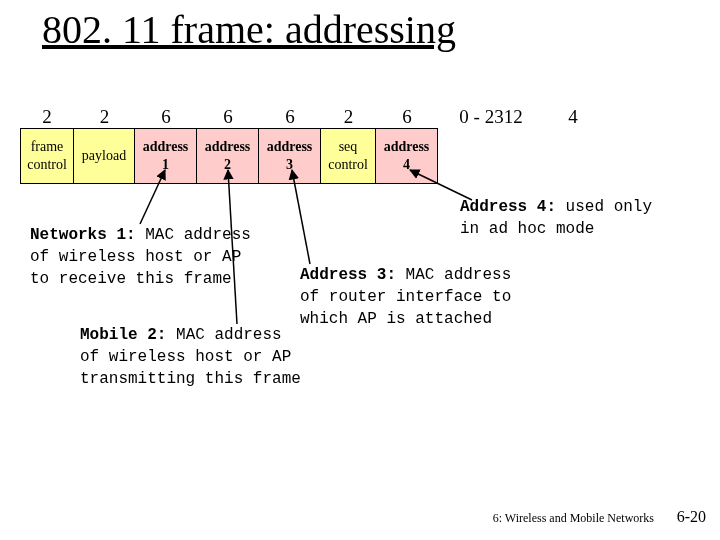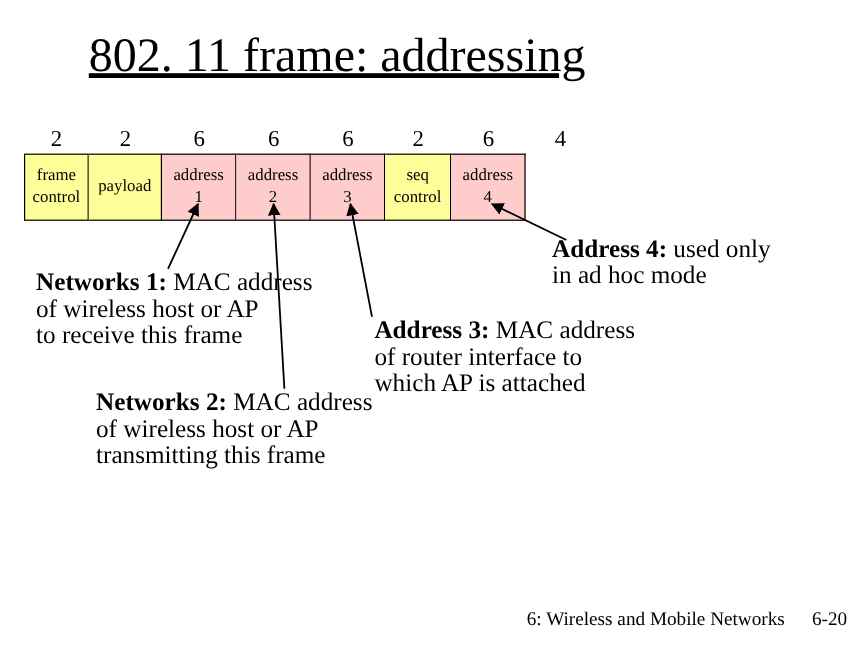--- a/index.html
+++ b/index.html
@@ -9,24 +9,23 @@
     height: 540px;
     background: #ffffff;
     font-family: "Times New Roman", Times, serif;
     color: #000;
     position: relative;
     overflow: hidden;
   }
   .title {
     position: absolute;
     left: 42px;
-    top: 22px;
+    top: 6px;
     font-size: 40px;
     text-decoration: underline;
-    margin-left: 32px;
   }
   .frame-wrap {
     position: absolute;
     left: 20px;
     top: 106px;
   }
   .sizes-row {
     display: flex;
   }
   .sizes-row > div {
@@ -54,41 +53,42 @@
   .col0 { width: 54px; }
   .col1 { width: 61px; }
   .col2 { width: 62px; }
   .col3 { width: 62px; }
   .col4 { width: 62px; }
   .col5 { width: 55px; }
   .col6 { width: 62px; }
   .col7 { width: 106px; }
   .col8 { width: 58px; }
   .fill-yellow { background: #ffff99; }
-  .fill-pink   { background: #ffcccc; }
+  .fill-pink   { background: #ffcccc; font-weight: bold; }
 
   .note {
     position: absolute;
-    font-size: 21px;
+    font-size: 16px;
     line-height: 22px;
+    font-family: Liberation Mono, monospace;
   }
   .note .lead { font-weight: bold; }
 
   svg.arrows {
     position: absolute;
     left: 0; top: 0;
     width: 720px; height: 540px;
     pointer-events: none;
   }
 
   .footer-right {
     position: absolute;
     right: 66px;
     bottom: 14px;
-    font-size: 16px;
+    font-size: 12px;
   }
   .footer-page {
     position: absolute;
     right: 14px;
     bottom: 14px;
     font-size: 16px;
   }
 </style>
 </head>
 <body>
@@ -97,42 +97,43 @@
 
 <div class="frame-wrap">
   <div class="sizes-row">
     <div class="col0">2</div>
     <div class="col1">2</div>
     <div class="col2">6</div>
     <div class="col3">6</div>
     <div class="col4">6</div>
     <div class="col5">2</div>
     <div class="col6">6</div>
+    <div class="col7">0 - 2312</div>
     <div class="col8">4</div>
   </div>
   <div class="fields-row">
     <div class="col0 fill-yellow">frame<br>control</div>
     <div class="col1 fill-yellow">payload</div>
     <div class="col2 fill-pink">address<br>1</div>
     <div class="col3 fill-pink">address<br>2</div>
     <div class="col4 fill-pink">address<br>3</div>
     <div class="col5 fill-yellow">seq<br>control</div>
     <div class="col6 fill-pink">address<br>4</div>
   </div>
 </div>
 
 <div class="note" style="left:30px; top:224px;">
   <span class="lead">Networks 1:</span><span> MAC address<br>of wireless host or AP<br>to receive this frame</span>
 </div>
 
 <div class="note" style="left:80px; top:324px;">
-  <span class="lead">Networks 2:</span><span> MAC address<br>of wireless host or AP<br>transmitting this frame</span>
+  <span class="lead">Mobile 2:</span><span> MAC address<br>of wireless host or AP<br>transmitting this frame</span>
 </div>
 
-<div class="note" style="left:300px; top:264px;margin-left:12px;">
+<div class="note" style="left:300px; top:264px;">
   <span class="lead">Address 3:</span><span> MAC address<br>of router interface to<br>which AP is attached</span>
 </div>
 
 <div class="note" style="left:460px; top:196px;">
   <span class="lead">Address 4:</span><span> used only<br>in ad hoc mode</span>
 </div>
 
 <svg class="arrows">
   <defs>
     <marker id="ah" viewBox="0 0 10 10" refX="9" refY="5" markerWidth="7" markerHeight="7" orient="auto-start-reverse">

